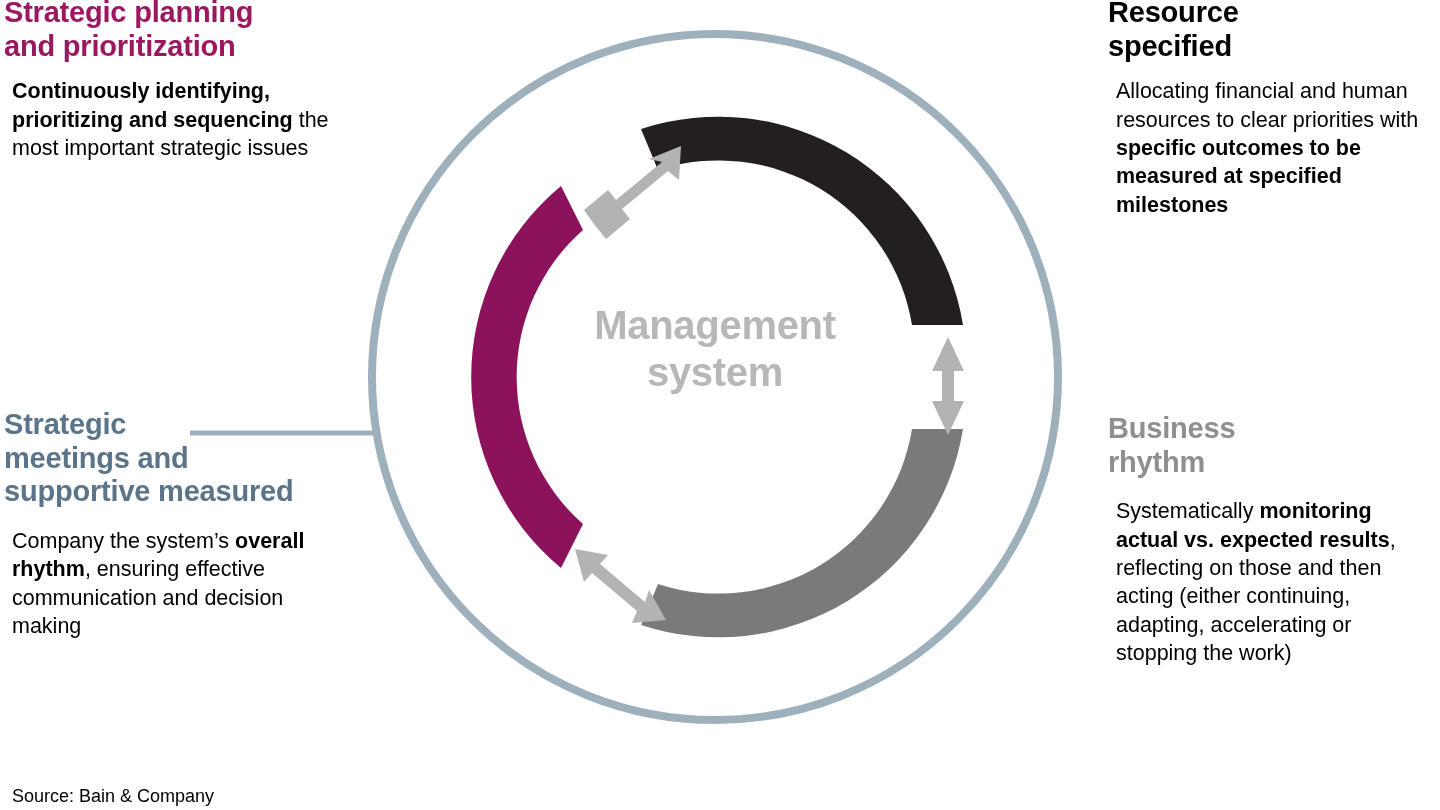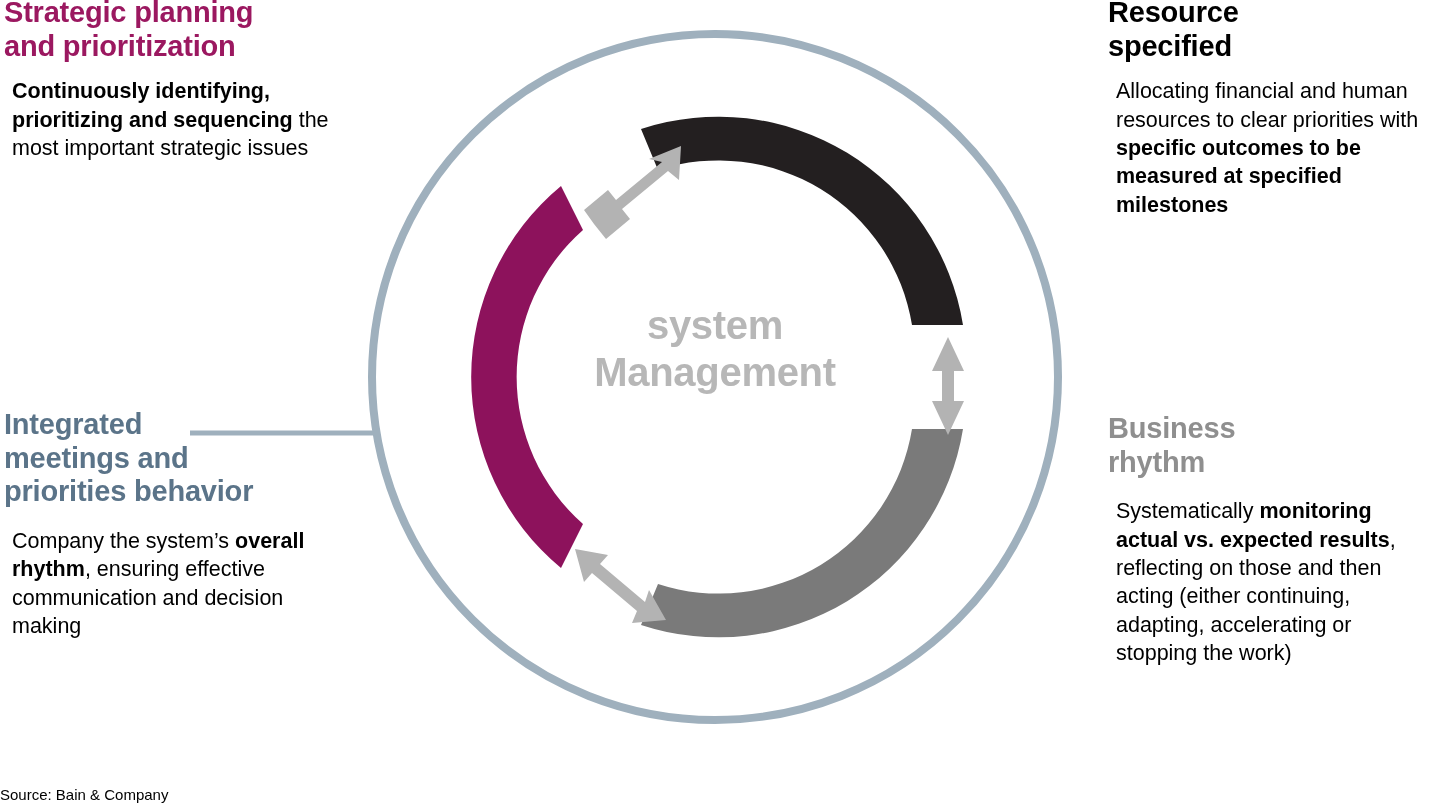--- a/index.html
+++ b/index.html
@@ -80,23 +80,23 @@
 
   #block-business {
     left: 1108px;
     top: 412px;
     width: 330px;
   }
   #block-business h2 { color: #8f8f8f; margin-bottom: 18px; }
 
   #source-note {
     position: absolute;
-    left: 0;
+    left: 12px;
     top: 786px;
-    font-size: 15px;
+    font-size: 18px;
     line-height: 1.2;
     color: #000000;
   }
 
   .center-label {
     position: absolute;
     left: 530px;
     top: 302px;
     width: 370px;
     text-align: center;
@@ -147,37 +147,37 @@
                l 16 34 l -10 0 l 0 30 l 10 0 l -16 34 l -16 -34 l 10 0 l 0 -30 l -10 0 Z"></path>
     </g>
 
     <g fill="#b3b3b3">
       <path d="M 575 549
                l 33 6 l -8 9 l 45 38 l 4 -12 l 17 30 l -34 3 l 5 -12 l -45 -38 l -8 9 Z"></path>
     </g>
   </svg>
 
   <div class="center-label">
+    <div>Management</div>
     <div>system</div>
-    <div>Management</div>
   </div>
 
   <div class="block" id="block-strategic">
     <h2>
       <span>Strategic planning</span><br>
       <span>and prioritization</span>
     </h2>
     <p><span>Continuously identifying, prioritizing and sequencing</span><span class="reg"> the most important strategic issues</span></p>
   </div>
 
   <div class="block" id="block-integrated">
     <h2>
-      <span>Integrated</span><br>
+      <span>Strategic</span><br>
       <span>meetings and</span><br>
-      <span>priorities behavior</span>
+      <span>supportive measured</span>
     </h2>
     <p><span>Company the system’s </span><b>overall rhythm</b><span>, ensuring effective communication and decision making</span></p>
   </div>
 
   <div class="block" id="block-resource">
     <h2>
       <span>Resource</span><br>
       <span>specified</span>
     </h2>
     <p><span>Allocating financial and human resources to clear priorities with </span><b>specific outcomes to be measured at specified milestones</b><span></span></p>

